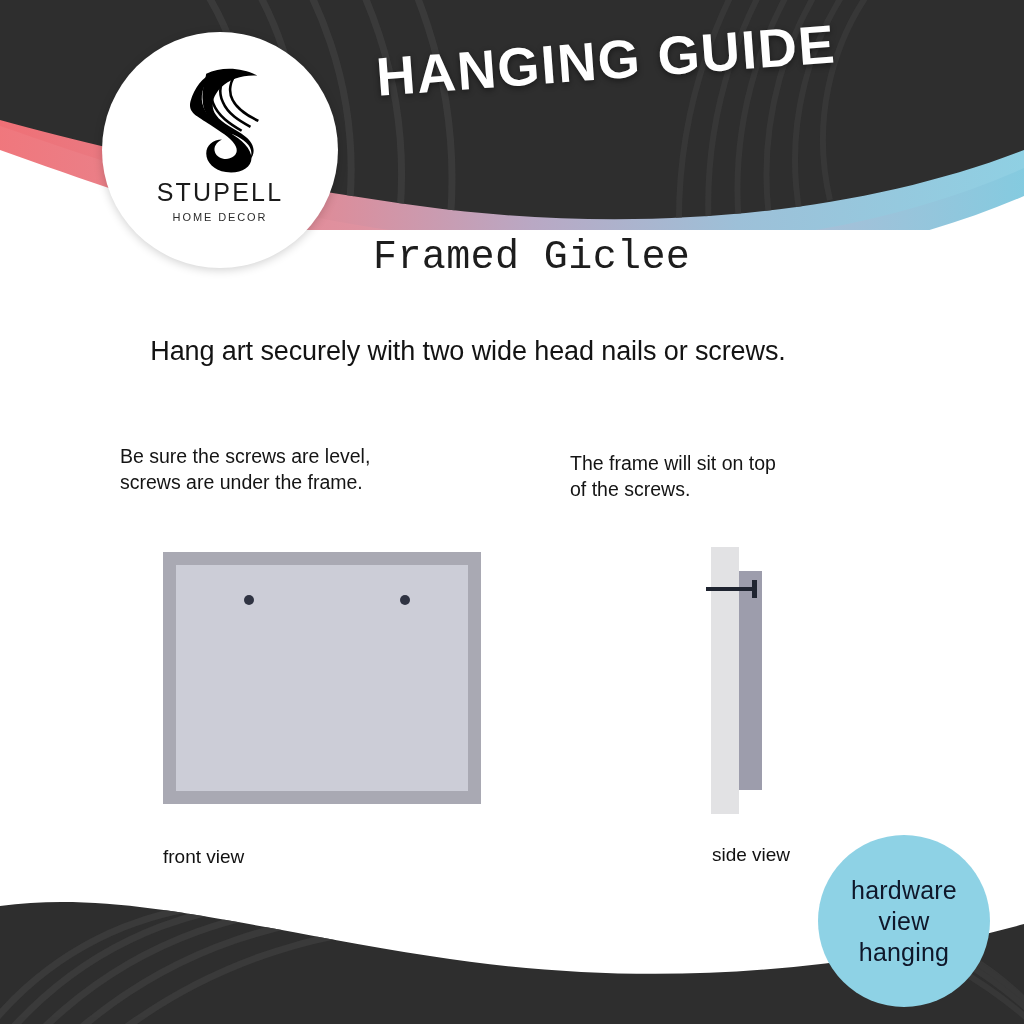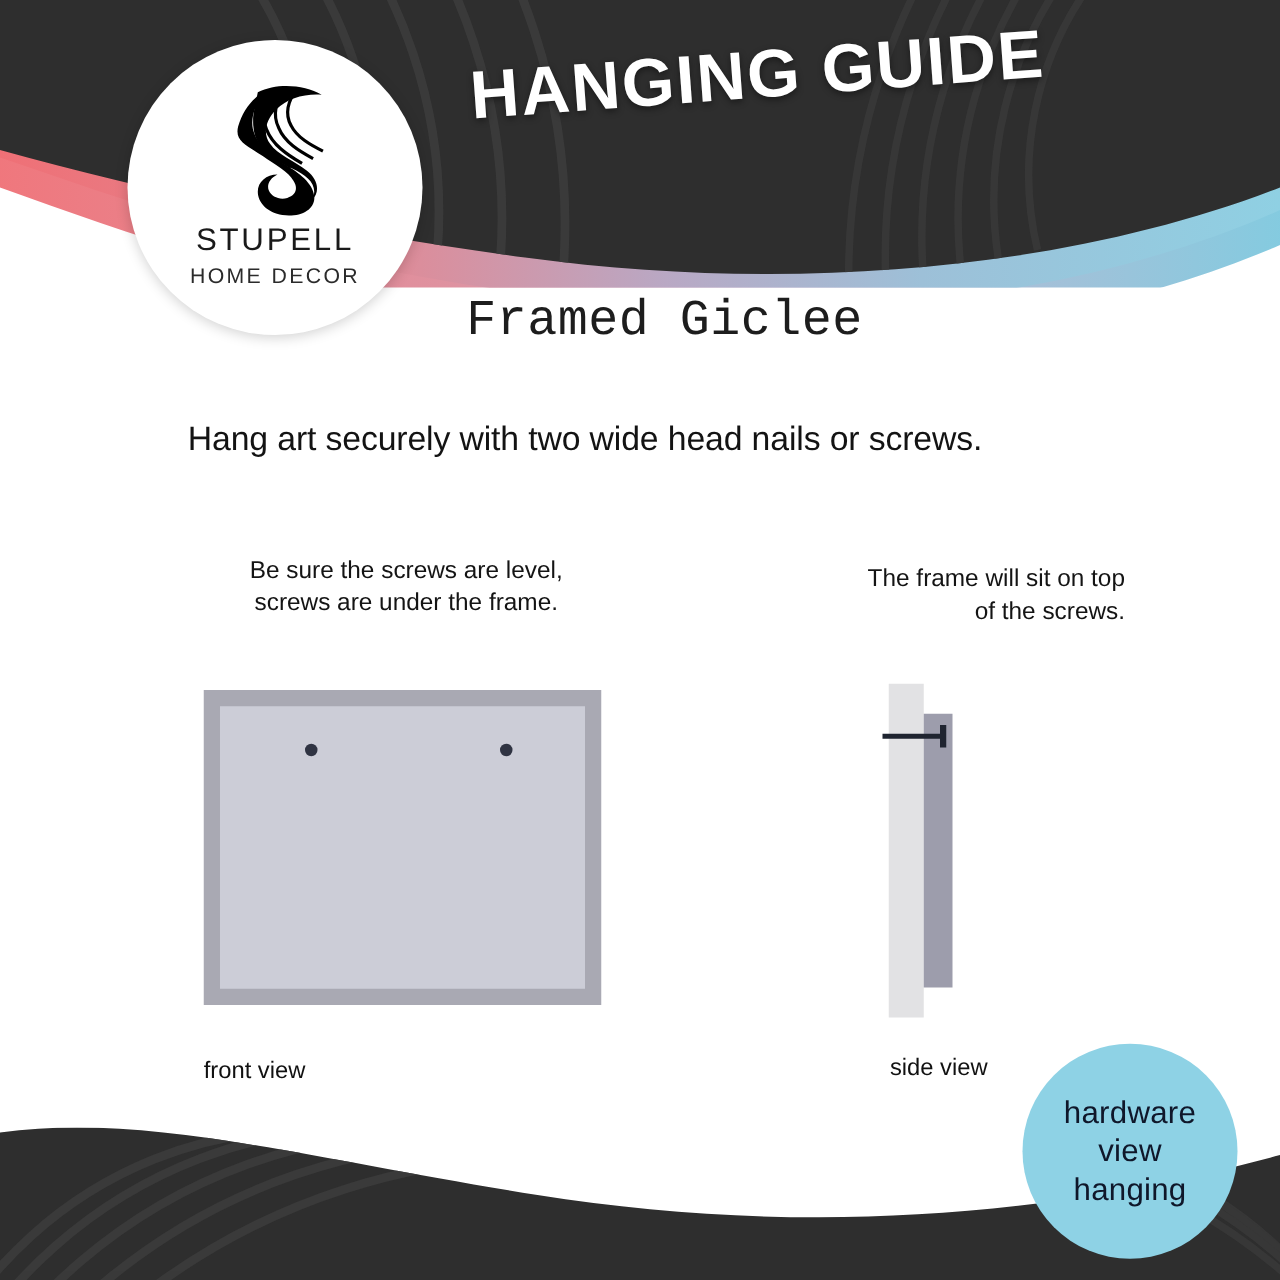--- a/index.html
+++ b/index.html
@@ -53,21 +53,21 @@
   }
   .logo-name {
     font-size: 25px;
     letter-spacing: 2.2px;
     color: #1a1a1a;
     font-weight: 400;
     margin-top: 4px;
     line-height: 1;
   }
   .logo-sub {
-    font-size: 17px;
+    font-size: 11px;
     letter-spacing: 1.9px;
     color: #2b2b2b;
     font-weight: 400;
     margin-top: 7px;
     line-height: 1;
   }
 
   
   .header-title {
     position: absolute;
@@ -110,28 +110,28 @@
     color: #131313;
     letter-spacing: -0.1px;
   }
 
   
   .col-left {
     position: absolute;
     left: 120px;
     top: 443px;
     width: 410px;
-    text-align: center;
+    text-align: left;
   }
   .col-right {
     position: absolute;
     left: 570px;
     top: 450px;
     width: 330px;
-    text-align: right;
+    text-align: left;
   }
   .caption {
     font-size: 19.5px;
     line-height: 26px;
     color: #141414;
     font-weight: 400;
   }
 
   
   .frame-front {

